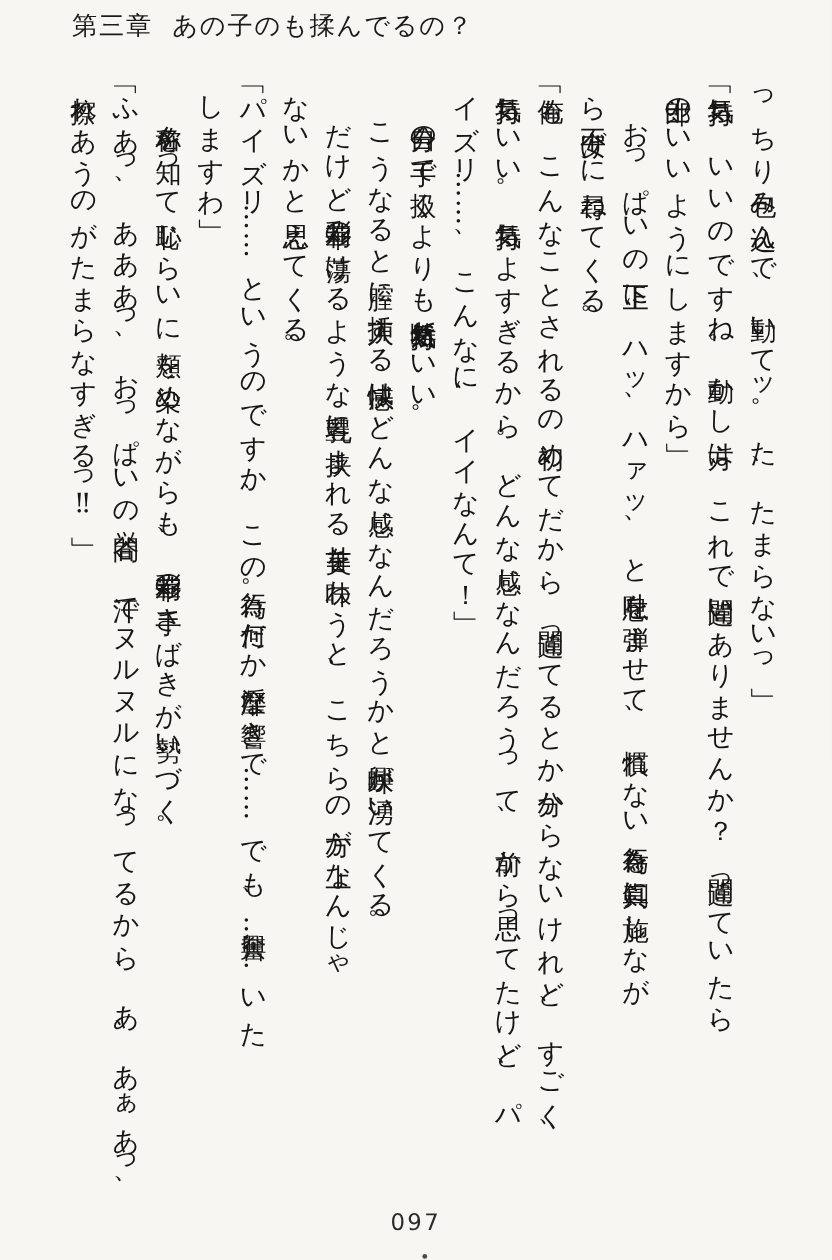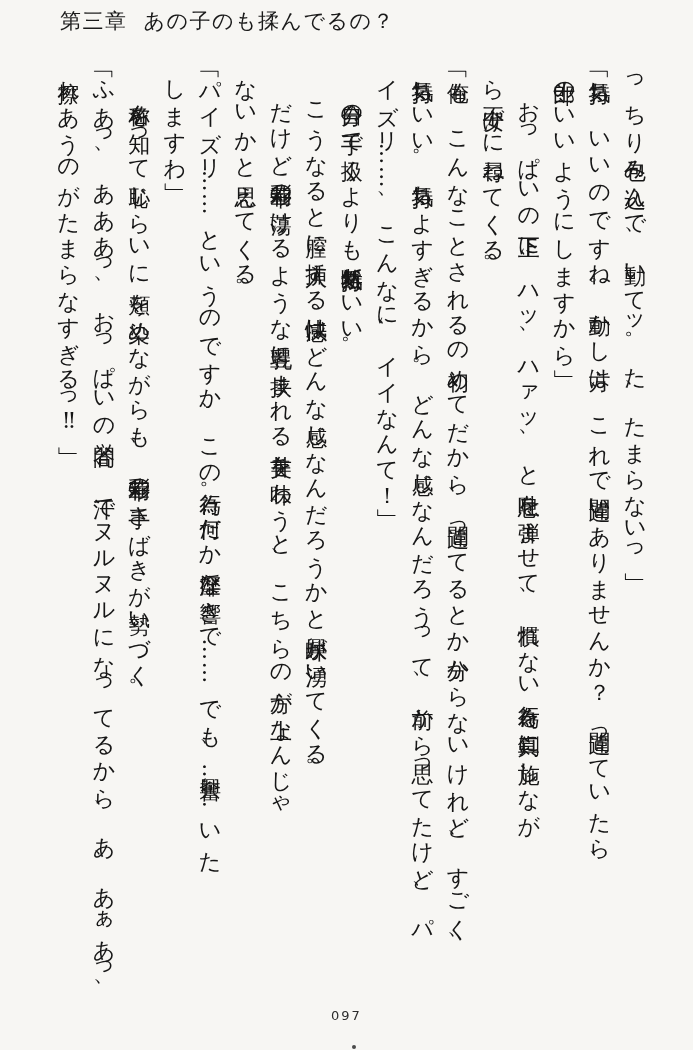--- a/index.html
+++ b/index.html
@@ -41,21 +41,21 @@
     line-height:35.4px;      
     letter-spacing:1.2px;    
     white-space:nowrap;
   }
   
   .folio{
     position:absolute;
     left:0;right:0;top:1008px;
     text-align:center;
     font-family:"DejaVu Sans","Liberation Sans",sans-serif;
-    font-size:13px;
+    font-size:19px;
     letter-spacing:2px;
     color:#2c2c2c;
   }
   .folio-dot{
     position:absolute;
     left:352px;top:1045px;
     width:4px;height:4px;
     border-radius:50%;
     background:#4a4a4a;
   }

